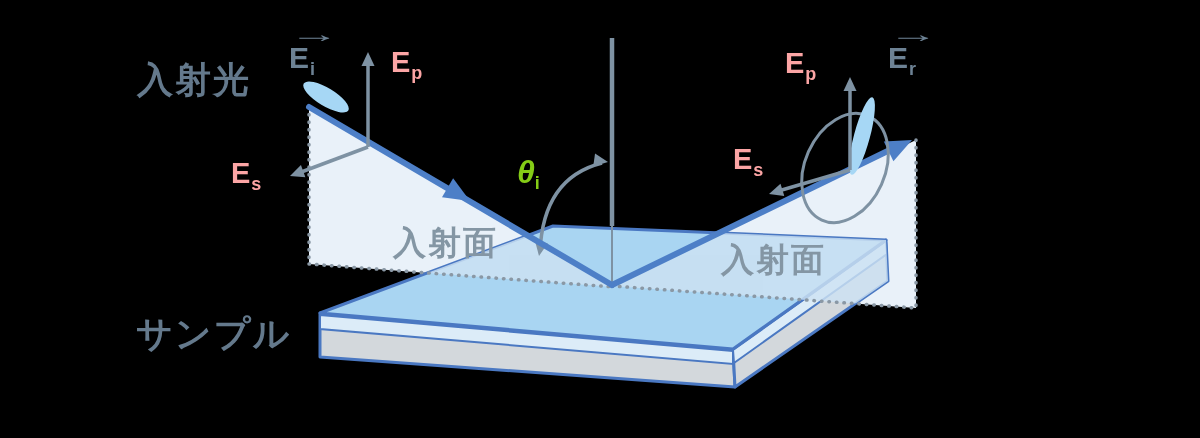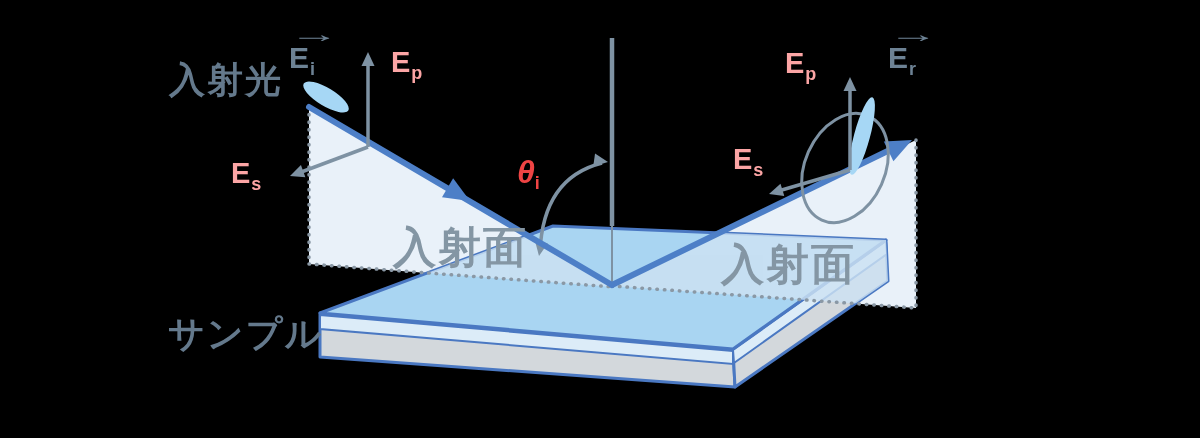--- a/index.html
+++ b/index.html
@@ -1,24 +1,24 @@
 <!DOCTYPE html>
 <html><head>
 <meta charset="utf-8">
 <style>
   html,body{margin:0;padding:0;background:#000;}
   .stage{position:relative;width:1200px;height:438px;background:#000;overflow:hidden;
          font-family:"Liberation Sans","DejaVu Sans",sans-serif;}
   .stage svg{position:absolute;left:0;top:0;}
   .lbl{position:absolute;color:#64798c;font-weight:bold;line-height:1;white-space:nowrap;}
-  .jp{font-size:36px;letter-spacing:2px;margin-left:32px;}
-  .jp2{font-size:43px;letter-spacing:2px;color:#8496a4;}
+  .jp{font-size:36px;letter-spacing:2px;}
+  .jp2{font-size:33px;letter-spacing:2px;color:#8496a4;}
   .ef{font-size:29px;color:#fca5a5;}
   .ef sub{font-size:18px;vertical-align:-7px;margin-left:1px;line-height:0;}
-  .theta-lbl{font-size:32px;color:#ef4444;}
+  .theta-lbl{font-size:32px;color:#84cc16;}
   .theta-lbl .base{font-style:italic;}
   .theta-lbl sub{font-size:18px;vertical-align:-6px;line-height:0;}
   .vec{display:inline-flex;flex-direction:column;align-items:flex-start;color:#6d8294;}
   .vec .overarrow{font-size:24px;height:14px;line-height:12px;transform:scaleX(2.1);
                   transform-origin:0 50%;margin-bottom:1px;}
   .vec .row{font-size:30px;}
   .vec sub{font-size:18px;vertical-align:-7px;margin-left:1px;line-height:0;}
 </style>
 </head>
 <body>

